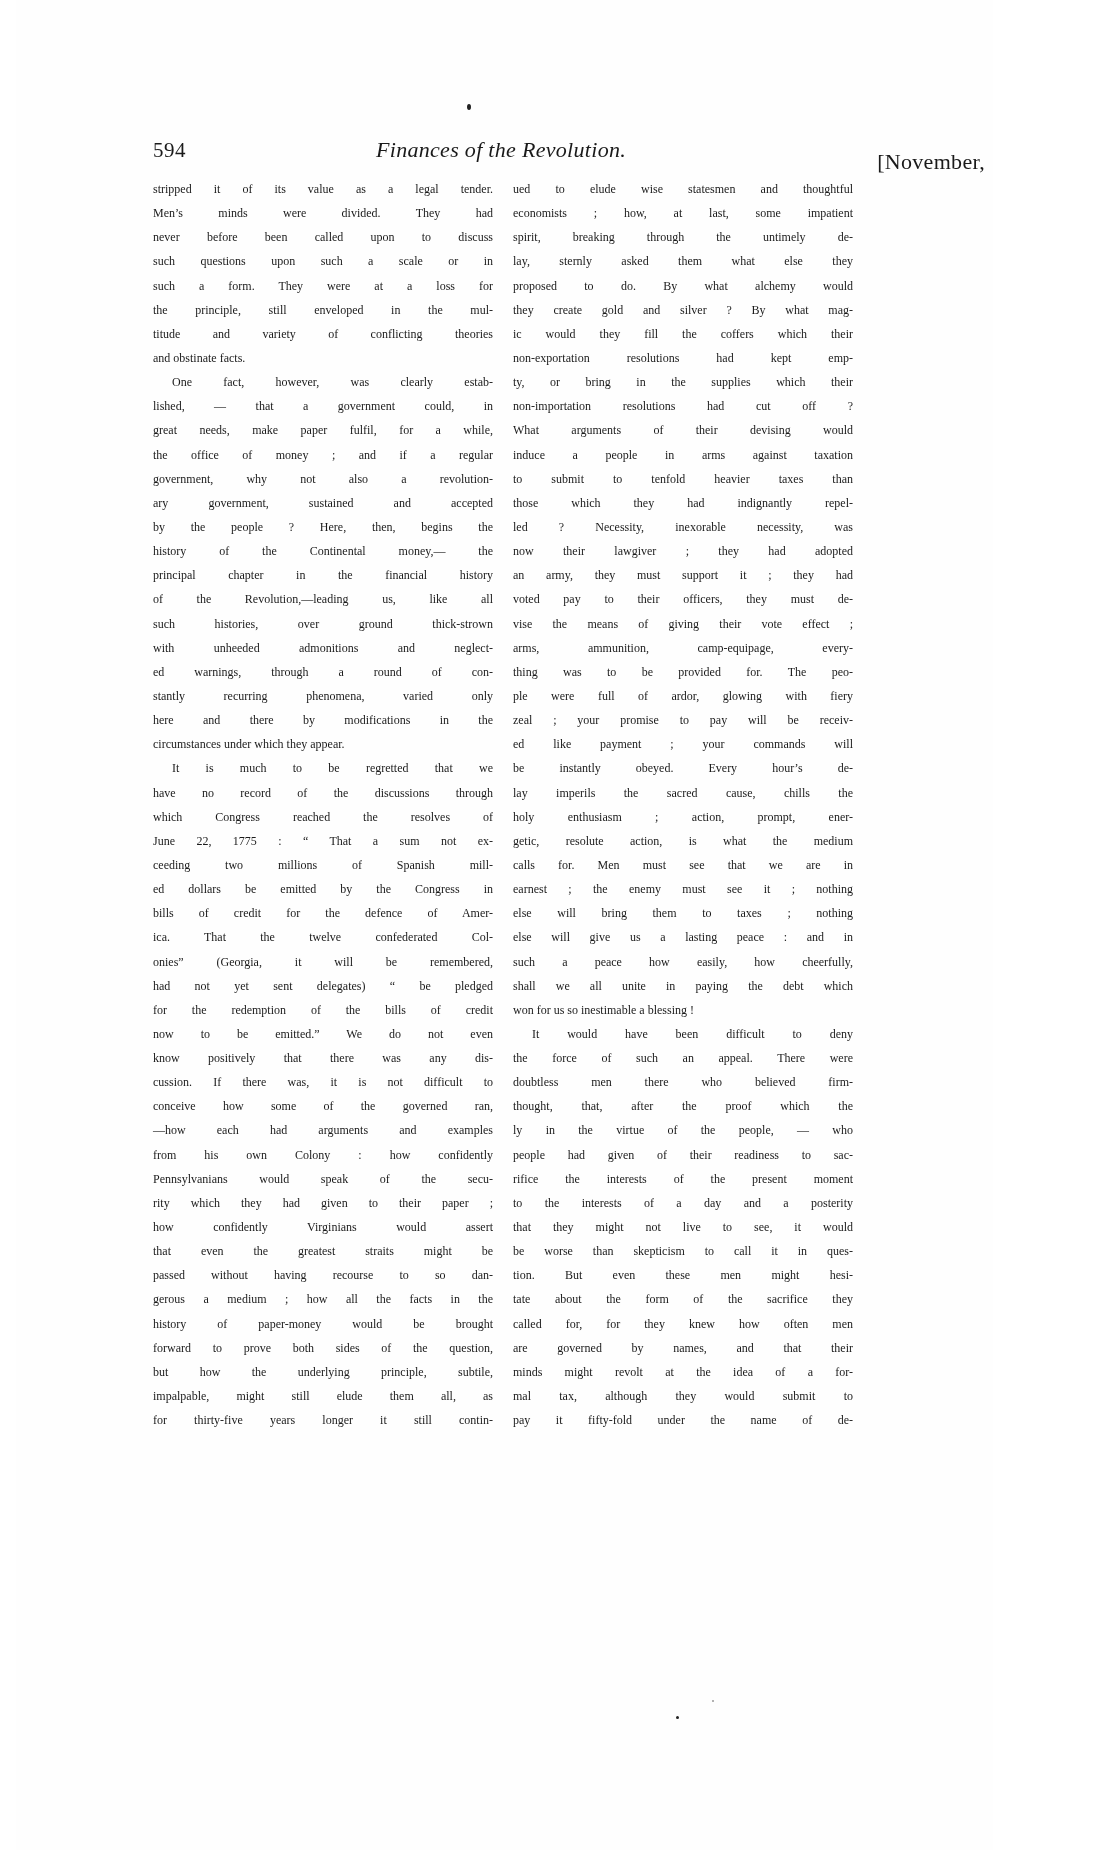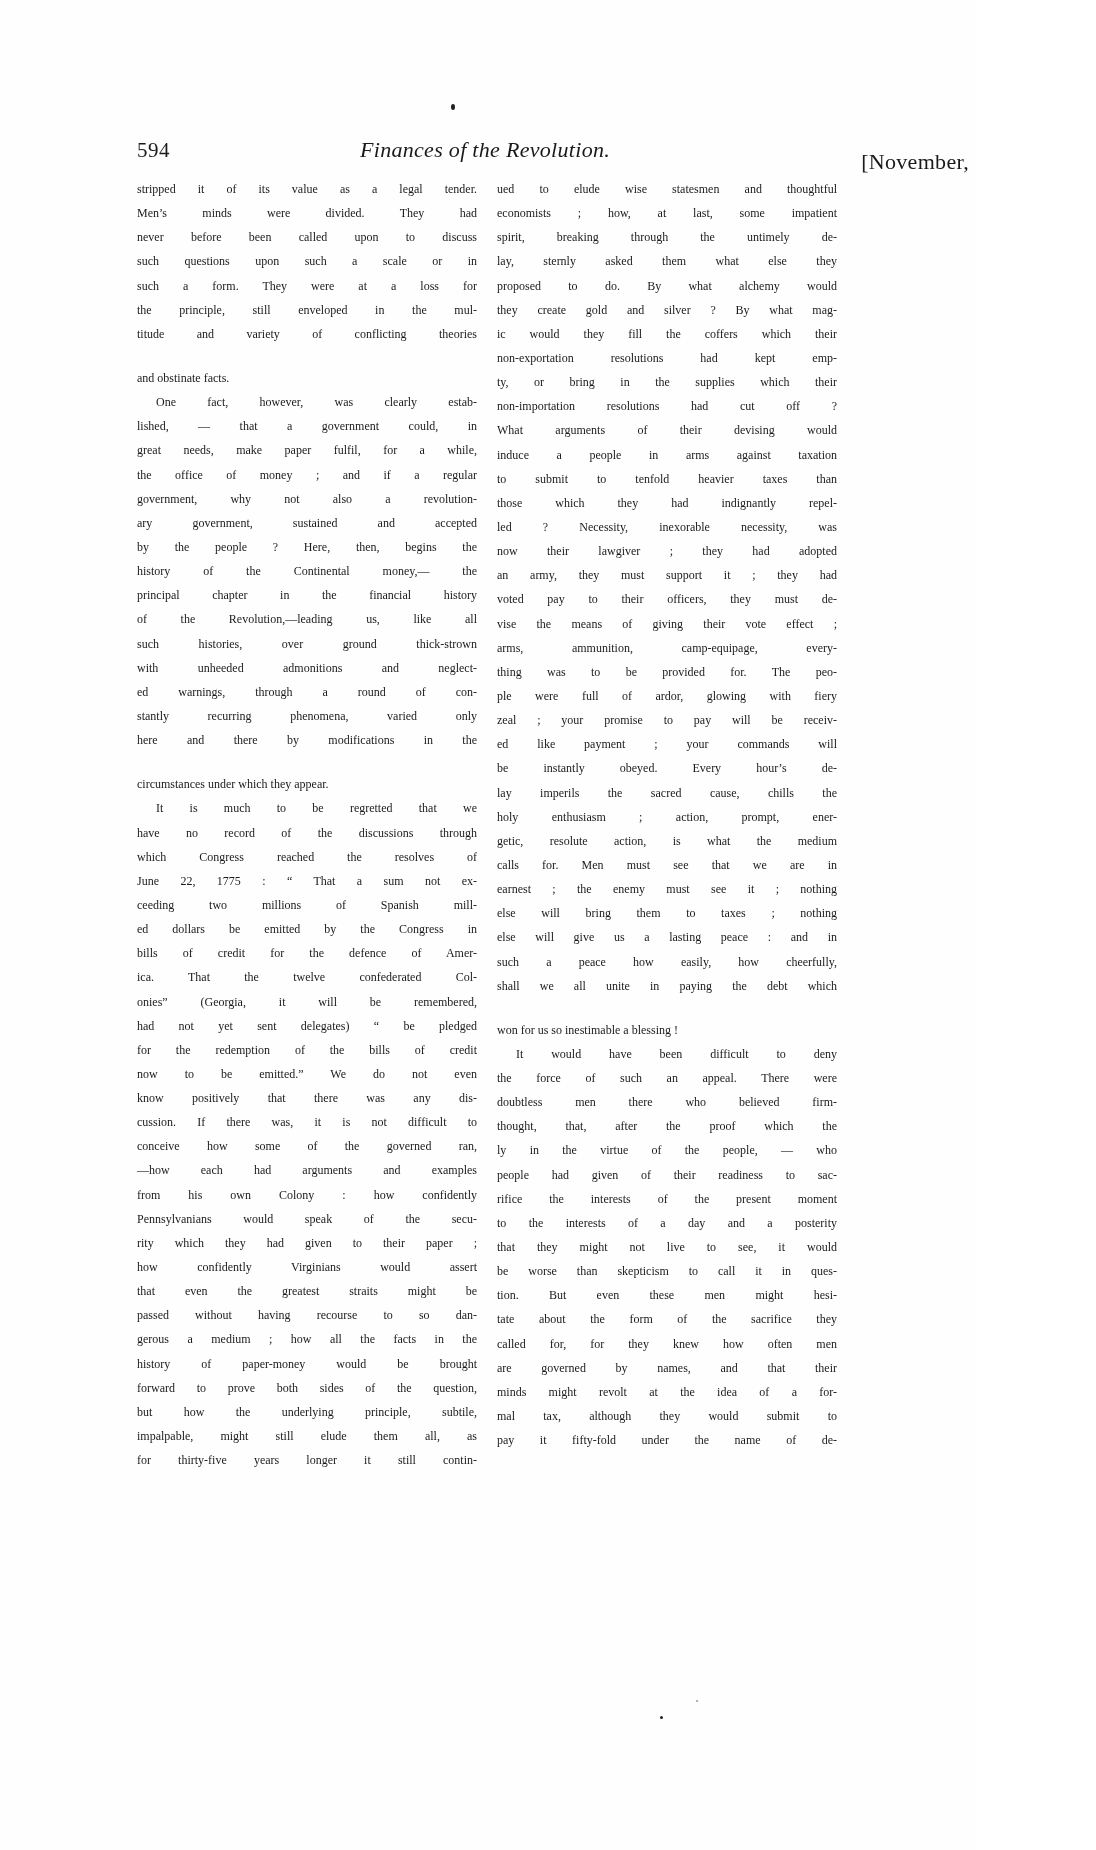--- a/index.html
+++ b/index.html
@@ -10,21 +10,21 @@
     body {
       width: 1096px;
       height: 1850px;
       position: relative;
       overflow: hidden;
       font-family: "Liberation Serif", "DejaVu Serif", serif;
       color: #1a1a1a;
     }
     .page {
       position: absolute;
-      left: 0;
+      left: 16px;
       top: 0;
       width: 940px;
       height: 1850px;
       background: #fefefe;
       padding-left: 37px;
     }
     .speck {
       position: absolute;
       background: #222;
       border-radius: 50%;
@@ -73,21 +73,20 @@
     .line {
       display: block;
       white-space: nowrap;
       text-align: justify;
       text-align-last: justify;
       height: 24.15px;
       overflow: visible;
     }
     .line.last {
       text-align-last: left;
-      margin-top: 20px;
     }
     .line.indent {
       padding-left: 19px;
     }
   </style>
 </head>
 <body>
 
 <div class="page">
 

